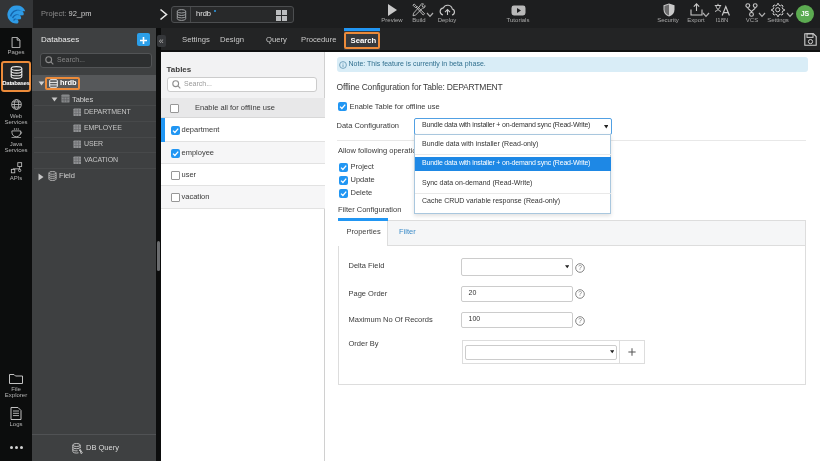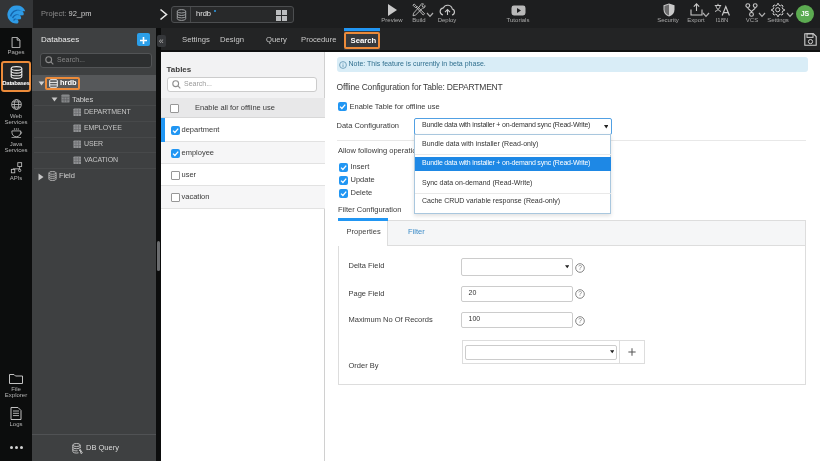--- a/index.html
+++ b/index.html
@@ -356,66 +356,66 @@
     <path d="M0 0 H8 L4 6 Z" fill="#222"></path>
   </svg>
 
 <div class="abs" style="left:337px;top:140px;width:469px;height:1px;background:#e8e8e8;"></div>
 <div class="lab" style="left:338px;top:145.5px;">Allow following operations</div>
 <div class="cb" style="left:338.5px;top:162.5px;">
     <svg width="9" height="9" viewBox="0 0 9 9">
       <polyline points="2,4.6 3.9,6.5 7.2,2.6" fill="none" stroke="#fff" stroke-width="1.3"></polyline>
     </svg>
   </div>
-<div class="lab" style="left:350.5px;top:162px;">Insert</div>
+<div class="lab" style="left:350.5px;top:162px;">Project</div>
 <div class="cb" style="left:338.5px;top:175.5px;">
     <svg width="9" height="9" viewBox="0 0 9 9">
       <polyline points="2,4.6 3.9,6.5 7.2,2.6" fill="none" stroke="#fff" stroke-width="1.3"></polyline>
     </svg>
   </div>
 <div class="lab" style="left:350.5px;top:175px;">Update</div>
 <div class="cb" style="left:338.5px;top:188.5px;">
     <svg width="9" height="9" viewBox="0 0 9 9">
       <polyline points="2,4.6 3.9,6.5 7.2,2.6" fill="none" stroke="#fff" stroke-width="1.3"></polyline>
     </svg>
   </div>
 <div class="lab" style="left:350.5px;top:188px;">Delete</div>
 <div class="lab" style="left:338px;top:205px;">Filter Configuration</div>
 
 <div class="abs" style="left:337.5px;top:220px;width:468.5px;height:165px;background:#fff;border:1px solid #ddd;"></div>
 <div class="abs" style="left:338.5px;top:220.5px;width:466.5px;height:25px;background:#f5f6f7;border-bottom:1px solid #ddd;"></div>
 <div class="abs" style="left:337.5px;top:218px;width:50.5px;height:2.5px;background:#2196f3;"></div>
 <div class="abs" style="left:337.5px;top:220.5px;width:50.5px;height:25.5px;background:#fff;border-right:1px solid #ddd;"></div>
 <div class="abs" style="left:346.5px;top:227px;font-size:7.5px;color:#444;">Properties</div>
-<div class="abs" style="left:408px;top:227px;font-size:7.5px;color:#3b8bc8;">Filter</div>
+<div class="abs" style="left:399px;top:227px;font-size:7.5px;color:#3b8bc8;">Filter</div>
 
 <div class="lab" style="left:348.5px;top:260.5px;">Delta Field</div>
 <div class="sel" style="left:461px;top:258px;width:111.5px;height:18px;"></div>
 <svg class="abs" style="left:564.5px;top:265px" width="4.5" height="3.5" viewBox="0 0 7 5">
     <path d="M0 0 H7 L3.5 5 Z" fill="#222"></path>
   </svg>
 <svg class="qm" style="left:575px;top:263px" width="9" height="9" viewBox="0 0 10 10">
   <circle cx="5" cy="5" r="4.3" fill="none" stroke="#777" stroke-width="0.9"></circle>
   <text x="5" y="7.3" font-size="6.5" fill="#777" text-anchor="middle" font-family="Liberation Sans">?</text>
 </svg>
-<div class="lab" style="left:348.5px;top:288.5px;">Page Field</div>
+<div class="lab" style="left:348.5px;top:288.5px;">Page Order</div>
 <div class="sel" style="left:461px;top:286px;width:111.5px;height:16px;"></div>
 <div class="abs" style="left:468.5px;top:288.8px;font-size:7px;color:#333;">20</div>
 <svg class="qm" style="left:575px;top:289.3px" width="9" height="9" viewBox="0 0 10 10">
   <circle cx="5" cy="5" r="4.3" fill="none" stroke="#777" stroke-width="0.9"></circle>
   <text x="5" y="7.3" font-size="6.5" fill="#777" text-anchor="middle" font-family="Liberation Sans">?</text>
 </svg>
 <div class="lab" style="left:348.5px;top:314.8px;">Maximum No Of Records</div>
 <div class="sel" style="left:461px;top:312px;width:111.5px;height:16px;"></div>
 <div class="abs" style="left:468.5px;top:314.8px;font-size:7px;color:#333;">100</div>
 <svg class="qm" style="left:575px;top:315.8px" width="9" height="9" viewBox="0 0 10 10">
   <circle cx="5" cy="5" r="4.3" fill="none" stroke="#777" stroke-width="0.9"></circle>
   <text x="5" y="7.3" font-size="6.5" fill="#777" text-anchor="middle" font-family="Liberation Sans">?</text>
 </svg>
-<div class="lab" style="left:348.5px;top:361px;">Order By</div>
+<div class="lab" style="left:348.5px;top:339px;">Order By</div>
 <div class="abs" style="left:462px;top:340px;width:183px;height:24px;border:1px solid #ddd;"></div>
 <div class="sel" style="left:465px;top:344.5px;width:151.5px;height:15px;"></div>
 <svg class="abs" style="left:609.5px;top:350px" width="4.5" height="3.5" viewBox="0 0 7 5">
     <path d="M0 0 H7 L3.5 5 Z" fill="#222"></path>
   </svg>
 <div class="abs" style="left:619px;top:340px;width:1px;height:24px;background:#ddd;"></div>
 <svg class="abs" style="left:628px;top:348px" width="8" height="8" viewBox="0 0 11 11">
     <path d="M5.5 0.5 V10.5 M0.5 5.5 H10.5" stroke="#555" stroke-width="1.4"></path>
   </svg>
 

